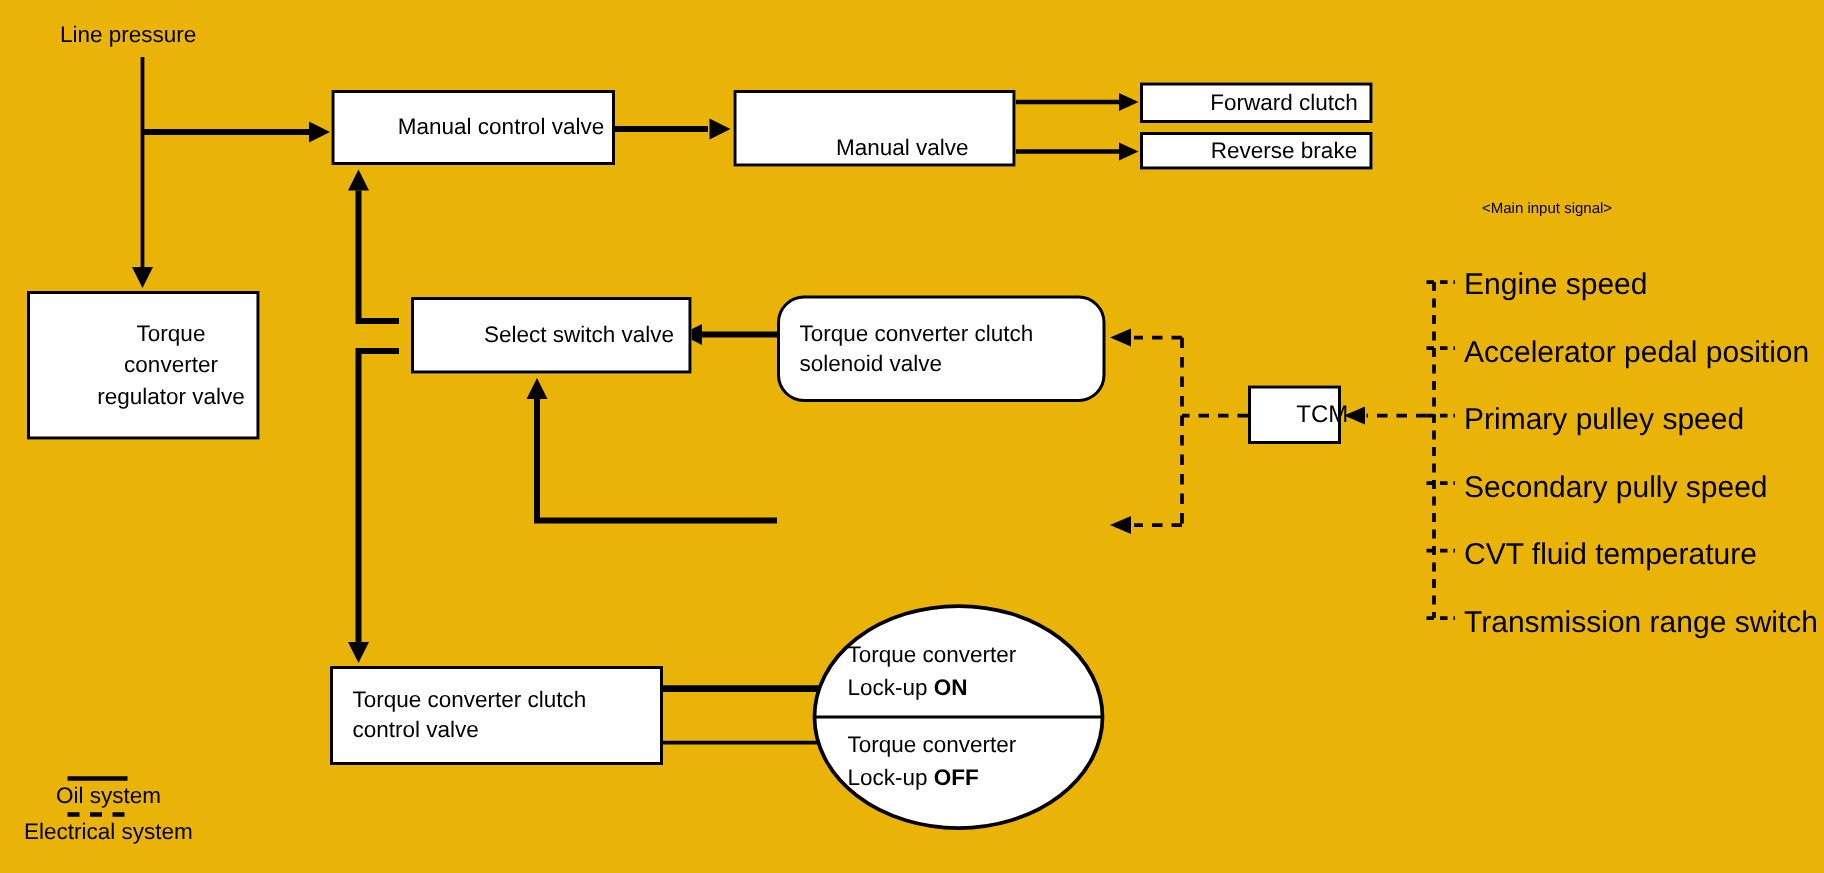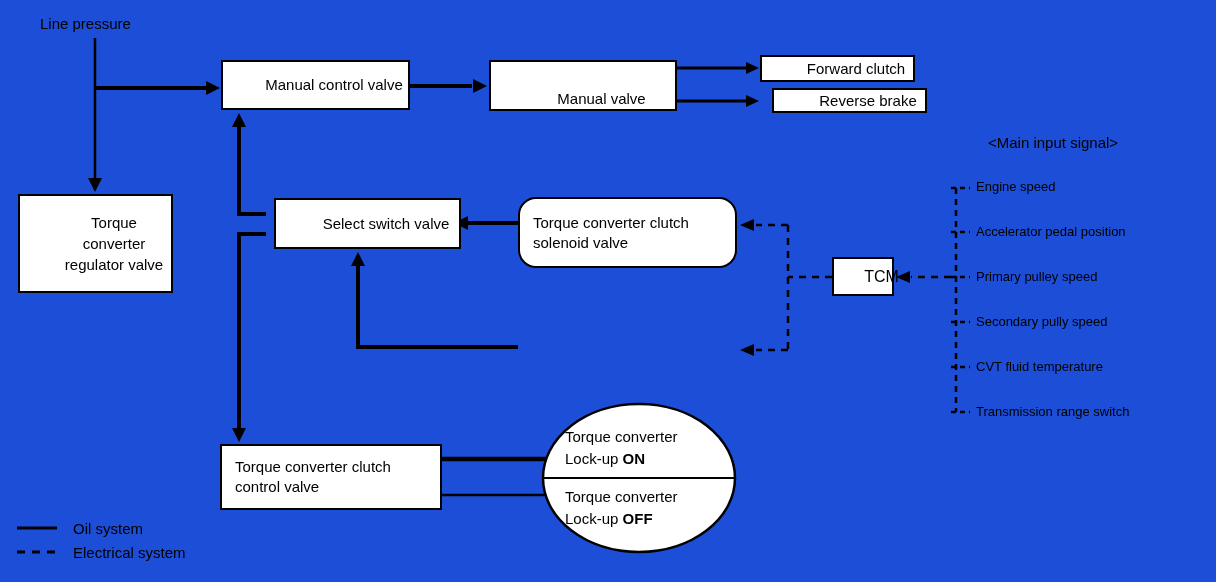--- a/index.html
+++ b/index.html
@@ -1,33 +1,33 @@
 <!DOCTYPE html>
 <html><head>
 <meta charset="utf-8">
 <style>
   html,body{margin:0;padding:0;background:#fff;}
   .stage{
-    position:relative;width:1216px;height:582px;background:#1d4ed8;
+    position:relative;width:1216px;height:582px;background:#eab308;
     font-family:"Liberation Sans",sans-serif;color:#000;overflow:hidden;
   }
   svg.wires{position:absolute;left:0;top:0;}
   .box{
     position:absolute;box-sizing:border-box;border:2px solid #000;background:#fff;
     display:flex;align-items:center;justify-content:center;text-align:center;
     font-size:15px;line-height:20px;padding-left:37px;
   }
   .box.left{justify-content:flex-start;text-align:left;padding-left:13px;padding-right:6px;}
   .label{position:absolute;font-size:15px;white-space:nowrap;}
-  .signal-title{position:absolute;font-size:15px;white-space:nowrap;}
-  .signal-item{position:absolute;left:976px;font-size:13px;white-space:nowrap;height:18px;}
+  .signal-title{position:absolute;font-size:10px;white-space:nowrap;}
+  .signal-item{position:absolute;left:976px;font-size:20px;white-space:nowrap;height:18px;}
   .ellipse-text{position:absolute;font-size:15px;line-height:22px;white-space:nowrap;}
   .bold{font-weight:bold;}
   .legend{position:absolute;left:16px;top:516px;}
-  .legend-row{display:flex;align-items:center;height:24px;}
+  .legend-row{display:flex;align-items:center;height:24px;flex-direction:column;}
   .legend-swatch{width:42px;margin-right:15px;flex:0 0 auto;display:flex;align-items:center;}
   .legend-label{font-size:15px;white-space:nowrap;}
 </style>
 </head>
 <body>
 
 <div class="stage">
 
   <svg class="wires" width="1216" height="582" viewBox="0 0 1216 582">
 
@@ -100,21 +100,21 @@
   </div>
 
   <div class="box" style="left:489px;top:60px;width:188px;height:51px;align-items:flex-end;">
     <span>Manual valve</span>
   </div>
 
   <div class="box" style="left:760px;top:55px;width:155px;height:27px;">
     <span>Forward clutch</span>
   </div>
 
-  <div class="box" style="left:760px;top:88px;width:155px;height:25px;margin-left:12px;">
+  <div class="box" style="left:760px;top:88px;width:155px;height:25px;">
     <span>Reverse brake</span>
   </div>
 
   <div class="box" style="left:18px;top:194px;width:155px;height:99px;line-height:21px;">
     <span style="display:inline-block;width:106px;">Torque converter regulator valve</span>
   </div>
 
   <div class="box" style="left:274px;top:198px;width:187px;height:51px;">
     <span>Select switch valve</span>
   </div>

